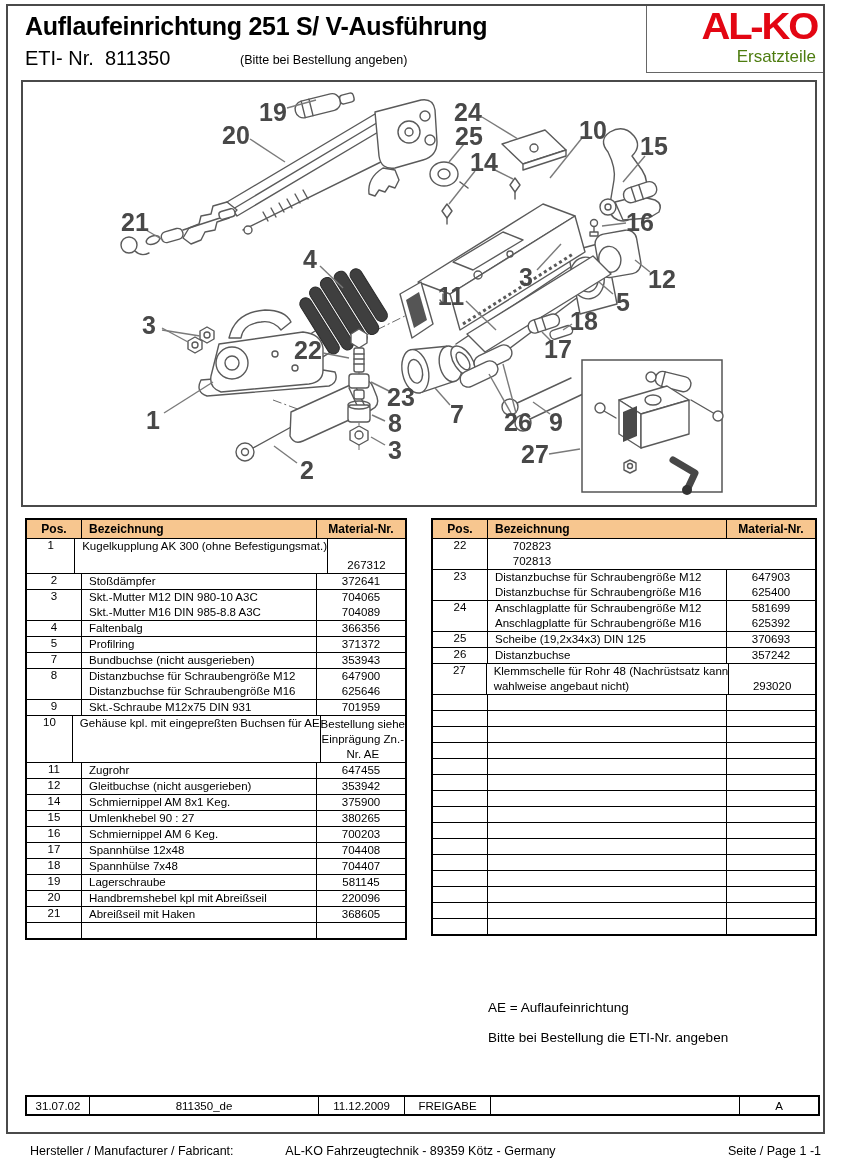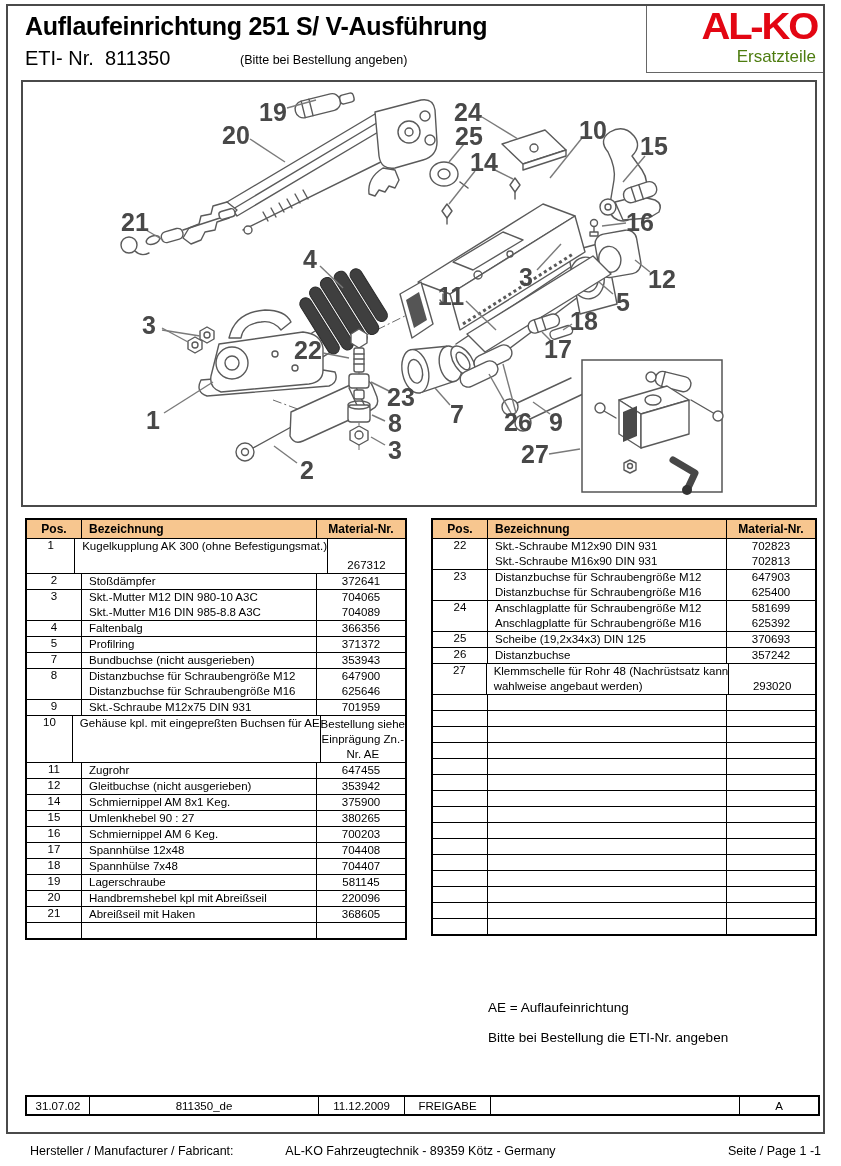--- a/index.html
+++ b/index.html
@@ -530,24 +530,20 @@
         </div>
       </div>
     <div class="ptable" id="right-table">
         <div class="phead">
           <div class="phc ph-pos">Pos.</div>
           <div class="phc ph-desc">Bezeichnung</div>
           <div class="phc ph-mat">Material-Nr.</div>
         </div>
         <div class="prow">
           <div class="pc-pos">22</div>
-          <div class="pc-desc">
-            <div class="dline">Skt.-Schraube M12x90 DIN 931</div>
-            <div class="dline">Skt.-Schraube M16x90 DIN 931</div>
-          </div>
           <div class="pc-mat">
             <div class="mline">702823</div>
             <div class="mline">702813</div>
           </div>
         </div>
         <div class="prow">
           <div class="pc-pos">23</div>
           <div class="pc-desc">
             <div class="dline">Distanzbuchse für Schraubengröße M12</div>
             <div class="dline">Distanzbuchse für Schraubengröße M16</div>
@@ -583,21 +579,21 @@
             <div class="dline">Distanzbuchse</div>
           </div>
           <div class="pc-mat">
             <div class="mline">357242</div>
           </div>
         </div>
         <div class="prow">
           <div class="pc-pos">27</div>
           <div class="pc-desc">
             <div class="dline">Klemmschelle für Rohr 48 (Nachrüstsatz kann</div>
-            <div class="dline">wahlweise angebaut werden)</div>
+            <div class="dline">wahlweise angebaut nicht)</div>
           </div>
           <div class="pc-mat center">
             <div class="mline">293020</div>
           </div>
         </div>
         <div class="prow">
           <div class="pc-pos"></div>
           <div class="pc-desc"></div>
           <div class="pc-mat"></div>
         </div>

